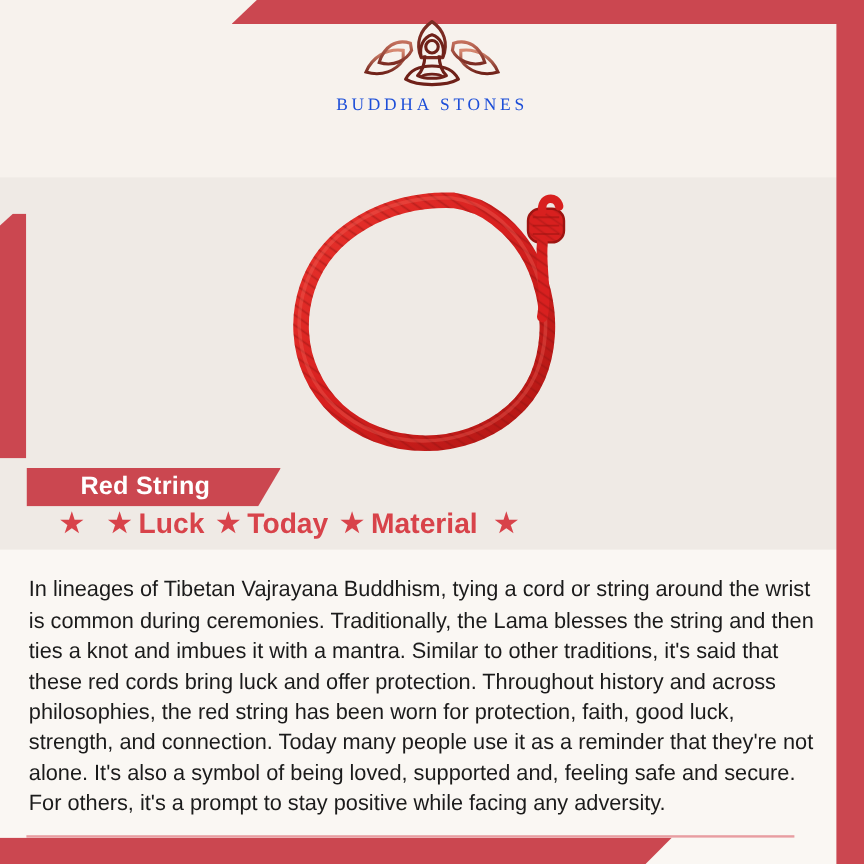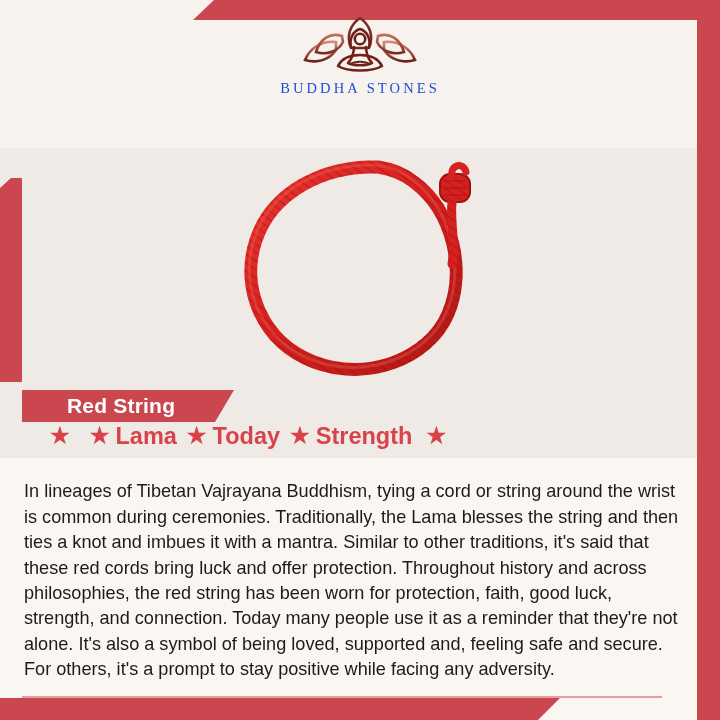--- a/index.html
+++ b/index.html
@@ -287,29 +287,29 @@
   <div class="ribbon">
     <span class="ribbon-text">Red String</span>
   </div>
 
   <div class="features">
     <span class="feature">
       <span class="star">★</span>
     </span>
     <span class="feature tight">
       <span class="star">★</span>
-      <span>Lama</span>
+      <span>Luck</span>
     </span>
     <span class="feature tight">
       <span class="star">★</span>
       <span>Today</span>
     </span>
     <span class="feature">
       <span class="star">★</span>
-      <span>Strength</span>
+      <span>Material</span>
     </span>
     <span class="feature">
       <span class="star snug">★</span>
     </span>
   </div>
 
   <p class="body-copy">In lineages of Tibetan Vajrayana Buddhism, tying a cord or string around the wrist is common during ceremonies. Traditionally, the Lama blesses the string and then ties a knot and imbues it with a mantra. Similar to other traditions, it's said that these red cords bring luck and offer protection. Throughout history and across philosophies, the red string has been worn for protection, faith, good luck, strength, and connection. Today many people use it as a reminder that they're not alone. It's also a symbol of being loved, supported and, feeling safe and secure. For others, it's a prompt to stay positive while facing any adversity.</p>
 
 </div>
 

